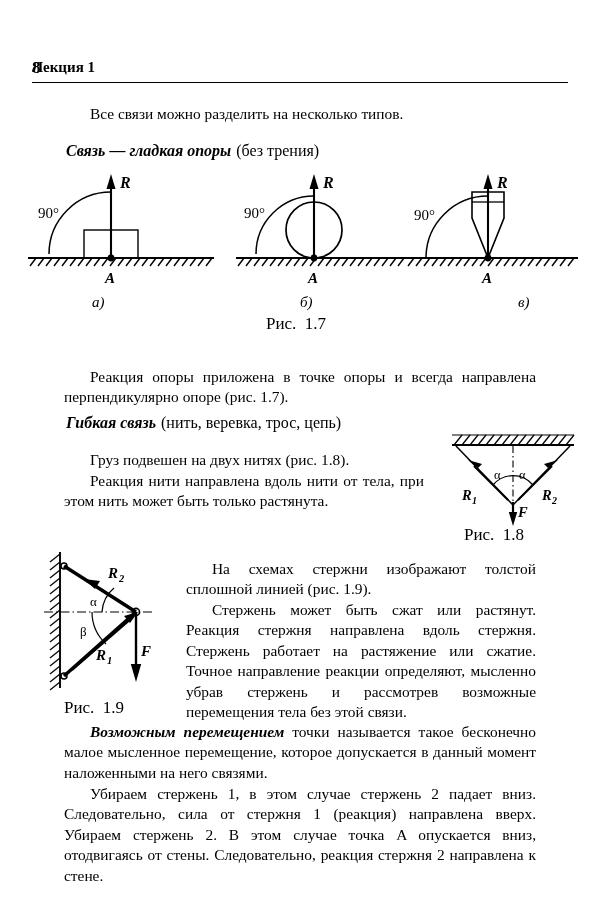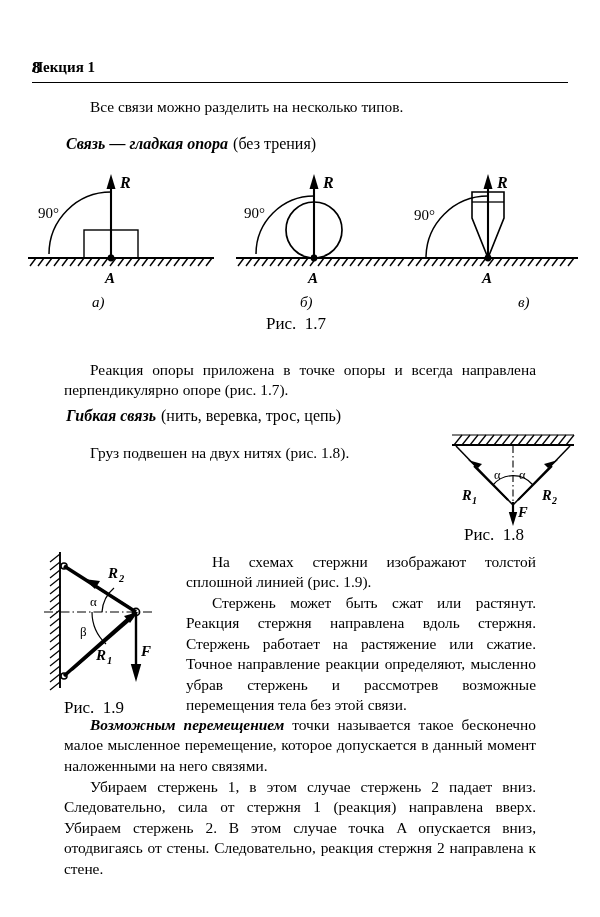--- a/index.html
+++ b/index.html
@@ -43,20 +43,21 @@
   }
 
   
   .tb {
     position: absolute;
     font-size: 15.4px;
     line-height: 20.4px;
     text-align: justify;
     text-justify: inter-word;
     hyphens: manual;
+    margin-top: 7px;
   }
   .tb p { margin: 0; }
   .indent { text-indent: 26px; }
   .bi {
     font-weight: bold; font-style: italic;
     font-family: "Liberation Serif", "DejaVu Serif", serif;
   }
 
   
   .fig17 {
@@ -110,21 +111,21 @@
     <span class="rh-title">Лекция 1</span>
     <span class="rule"></span>
   </div>
 
   <div class="tb indent" style="left:64px; top:97px; width:470px;">
     <p>Все связи можно разделить на несколько типов.</p>
   </div>
 
   <div class="tb" style="left:66px; top:134px; width:470px;">
     <p style="font-size:16px;">
-      <span class="bi">Связь — гладкая опора</span><span style="margin-left:5px;">(без трения)</span>
+      <span class="bi">Связь — гладкая опоры</span><span style="margin-left:5px;">(без трения)</span>
     </p>
   </div>
 
   <div class="fig17">
 
     <svg width="190" height="130" style="position:absolute; left:0; top:0;">
 
       <line class="ink" x1="2" y1="88" x2="188" y2="88" stroke-width="1.9"></line>
 
       <g class="ink" stroke-width="1.4">
@@ -252,20 +253,23 @@
 
   <div class="tb" style="left:66px; top:406px; width:400px;">
     <p style="font-size:16px;">
       <span class="bi">Гибкая связь</span><span style="margin-left:5px;">(нить, веревка, трос, цепь)</span>
     </p>
   </div>
 
   <div class="tb indent" style="left:64px; top:443px; width:360px;">
     <p>Груз подвешен на двух нитях (рис. 1.8).</p>
   </div>
+  <div class="tb indent" style="left:64px; top:464px; width:360px;">
+    <p>Реакция нити направлена вдоль нити от тела, при этом нить может быть только растянута.</p>
+  </div>
 
   <div class="fig18">
     <svg width="150" height="104" style="position:absolute; left:0; top:0;">
 
       <line class="ink" x1="14" y1="23" x2="136" y2="23" stroke-width="1.8"></line>
 
       <g class="ink" stroke-width="1.3">
         <line x1="16" y1="23" x2="24" y2="13"></line>
           <line x1="24" y1="23" x2="32" y2="13"></line>
         <line x1="32" y1="23" x2="40" y2="13"></line>

